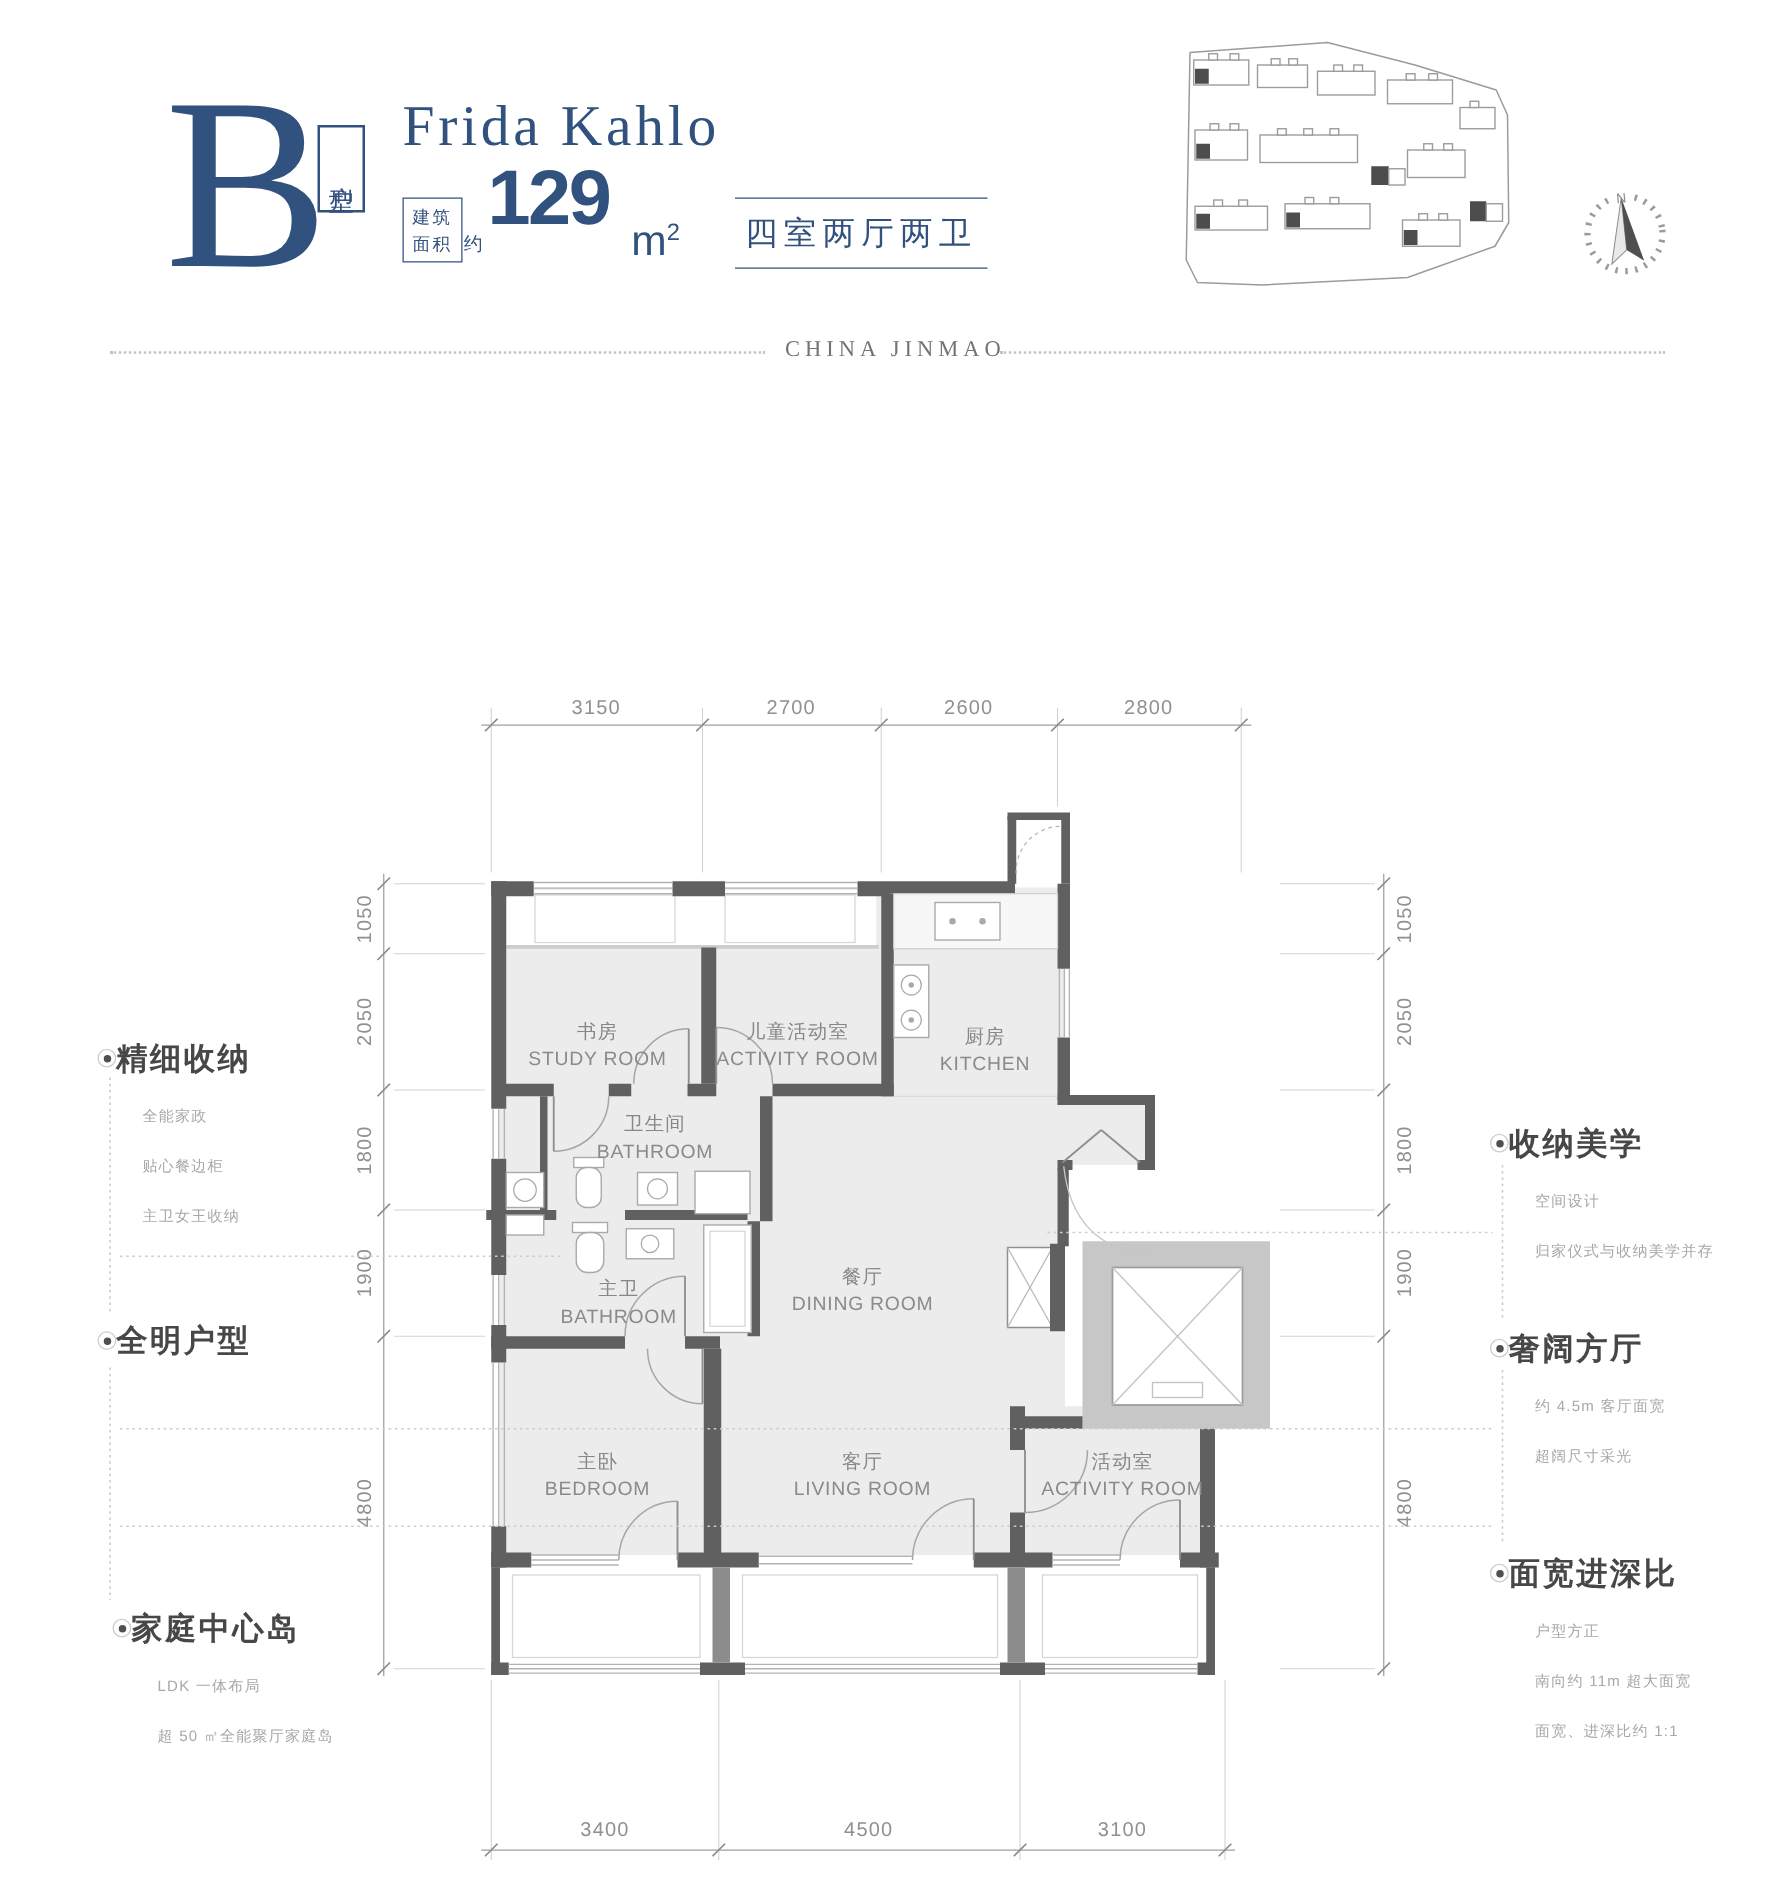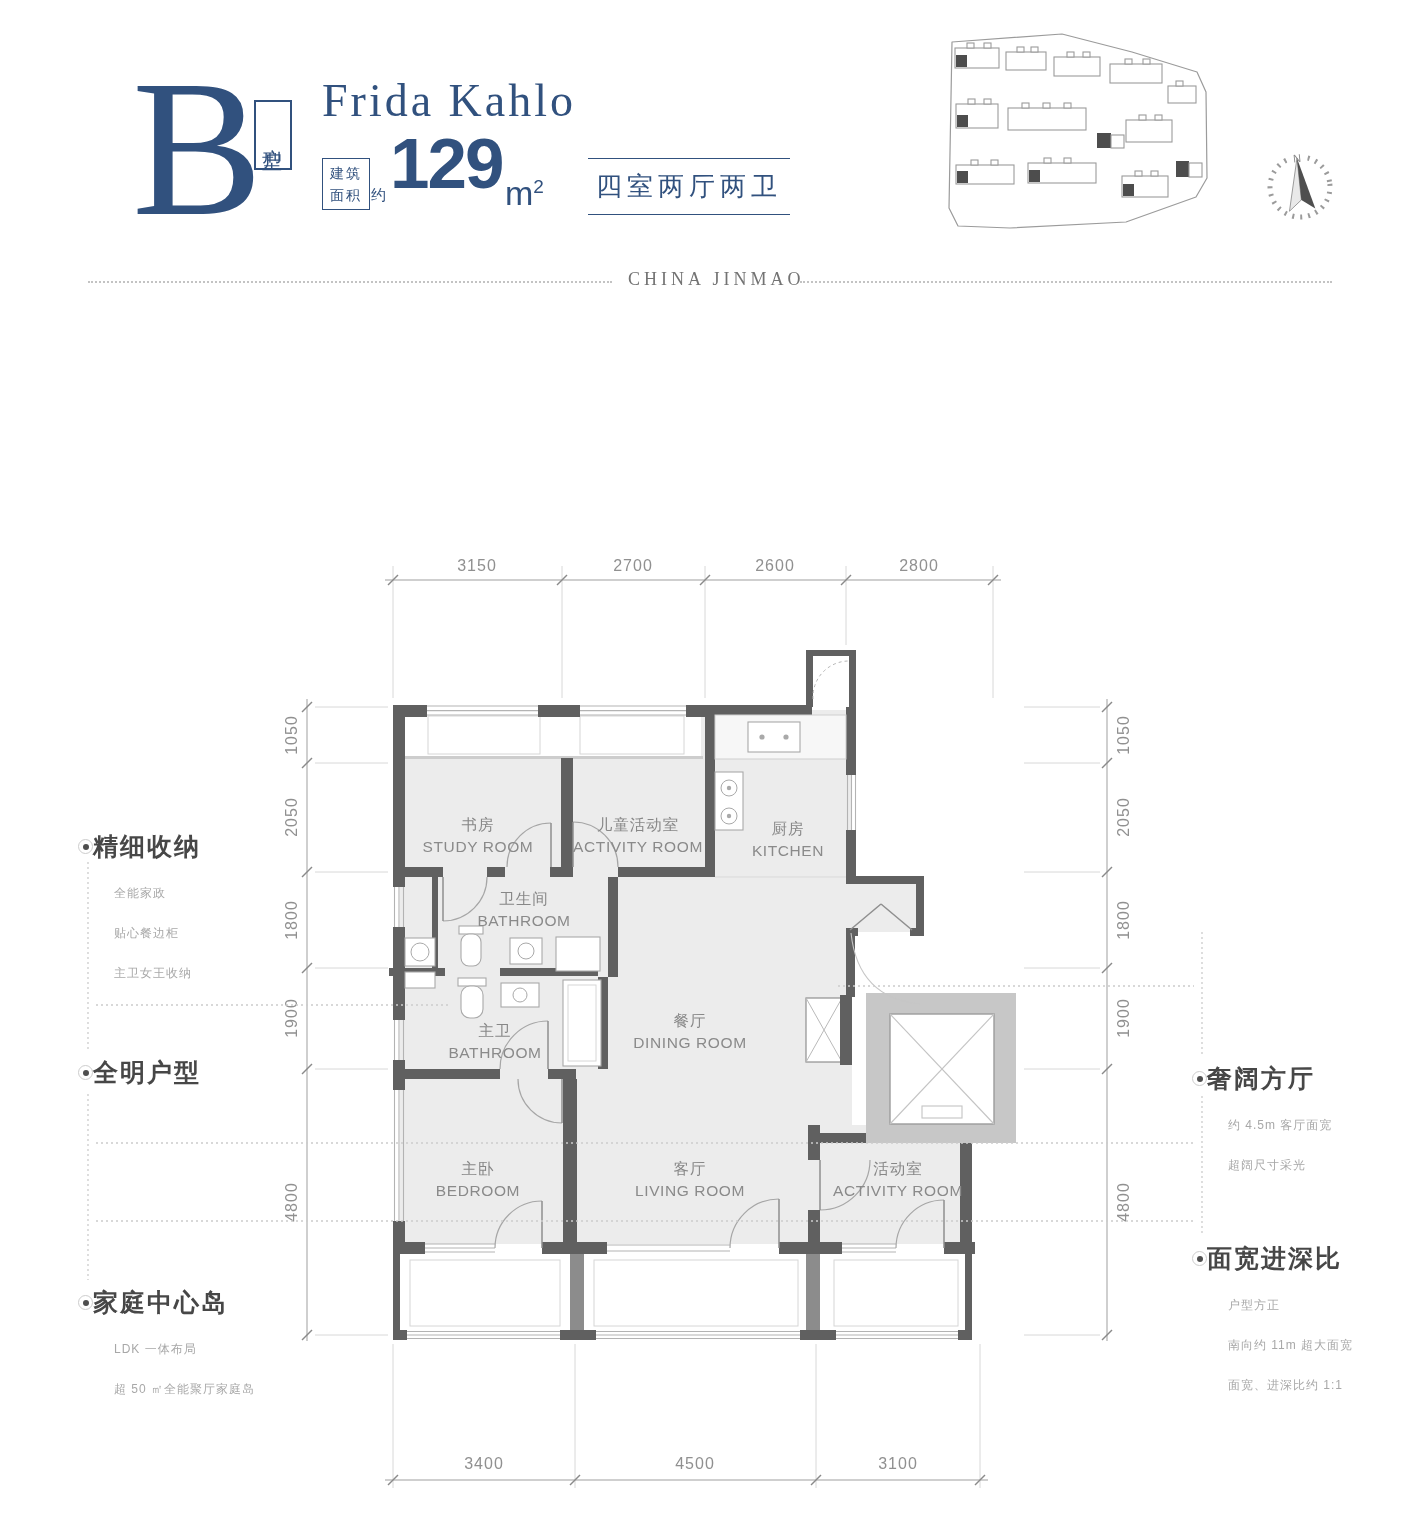--- a/index.html
+++ b/index.html
@@ -8,21 +8,21 @@
   .abs{position:absolute;}
   
   .unit-letter{left:132px;top:50px;font-family:"Liberation Serif",serif;font-size:196px;line-height:1;color:#31517e;}
   .unit-type-box{left:254px;top:100px;width:34px;height:66px;border:2px solid #31517e;color:#31517e;
     font-size:20px;letter-spacing:2px;display:flex;align-items:center;justify-content:center;
     writing-mode:vertical-rl;text-orientation:upright;}
   .project-title{left:322px;top:74px;font-family:"Liberation Serif",serif;font-size:46px;color:#31517e;letter-spacing:3px;}
   .area-box{left:322px;top:158px;width:46px;height:50px;border:1.5px solid #31517e;color:#31517e;
     font-size:14px;letter-spacing:2px;display:flex;flex-direction:column;align-items:center;justify-content:center;line-height:22px;}
   .area-approx{left:371px;top:186px;font-size:15px;color:#31517e;background:#fff;}
-  .area-value{left:390px;top:128px;font-size:71px;font-weight:bold;color:#31517e;line-height:1;letter-spacing:-2px;}
+  .area-value{left:390px;top:128px;font-size:62px;font-weight:bold;color:#31517e;line-height:1;letter-spacing:-2px;}
   .area-unit{left:505px;top:174px;font-size:34px;color:#31517e;text-align:center;}
   .area-unit sup{font-size:19px;}
   .layout-box{left:588px;top:158px;border-top:1.5px solid #31517e;border-bottom:1.5px solid #31517e;
     padding:10px 8px;font-size:26px;color:#31517e;letter-spacing:5px;}
   .divider-dots{top:281px;border-top:2px dotted #c3c3c3;height:0;}
   .brand{left:628px;top:269px;font-family:"Liberation Serif",serif;font-size:18px;color:#737373;letter-spacing:4px;}
   
   .note{width:300px;}
   .note-head{display:flex;align-items:center;gap:0;}
   .bullet{width:13px;height:13px;border:1.5px solid #cdcdcd;border-radius:50%;display:flex;align-items:center;justify-content:center;flex:none;}
@@ -87,33 +87,45 @@
     </div>
   </div>
   <div class="abs note" style="left:78px;top:1056px">
     <div class="note-head">
       <span class="bullet">
           <span class="bullet-dot"></span>
         </span>
       <span class="note-title">全明户型</span>
     </div>
   </div>
-  <div class="abs note" style="left:78px;top:1286px">
+  <div class="abs note" style="left:90px;top:1286px">
     <div class="note-head">
       <span class="bullet">
           <span class="bullet-dot"></span>
         </span>
       <span class="note-title">家庭中心岛</span>
     </div>
     <div class="note-lines">
       <div class="note-line">LDK 一体布局</div>
       <div class="note-line">超 50 ㎡全能聚厅家庭岛</div>
     </div>
   </div>
 
+  <div class="abs note" style="left:1192px;top:898px;width:226px">
+    <div class="note-head">
+      <span class="bullet">
+          <span class="bullet-dot"></span>
+        </span>
+      <span class="note-title">收纳美学</span>
+    </div>
+    <div class="note-lines">
+      <div class="note-line">空间设计</div>
+      <div class="note-line">归家仪式与收纳美学并存</div>
+    </div>
+  </div>
   <div class="abs note" style="left:1192px;top:1062px;width:226px">
     <div class="note-head">
       <span class="bullet">
           <span class="bullet-dot"></span>
         </span>
       <span class="note-title">奢阔方厅</span>
     </div>
     <div class="note-lines">
       <div class="note-line">约 4.5m 客厅面宽</div>
       <div class="note-line">超阔尺寸采光</div>

